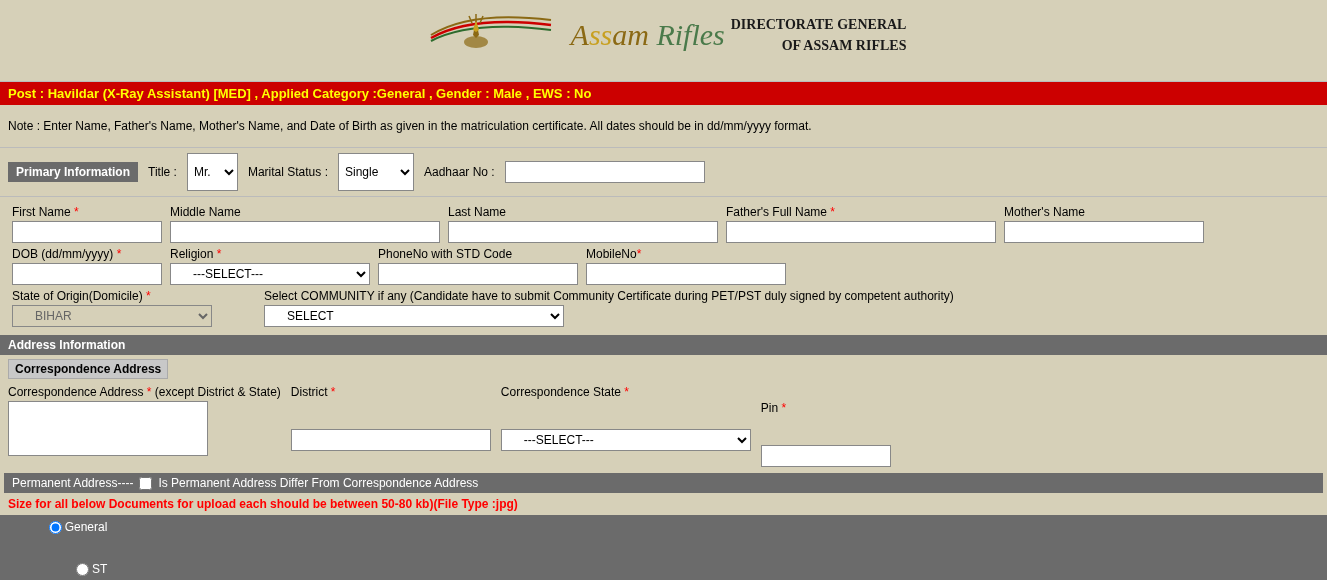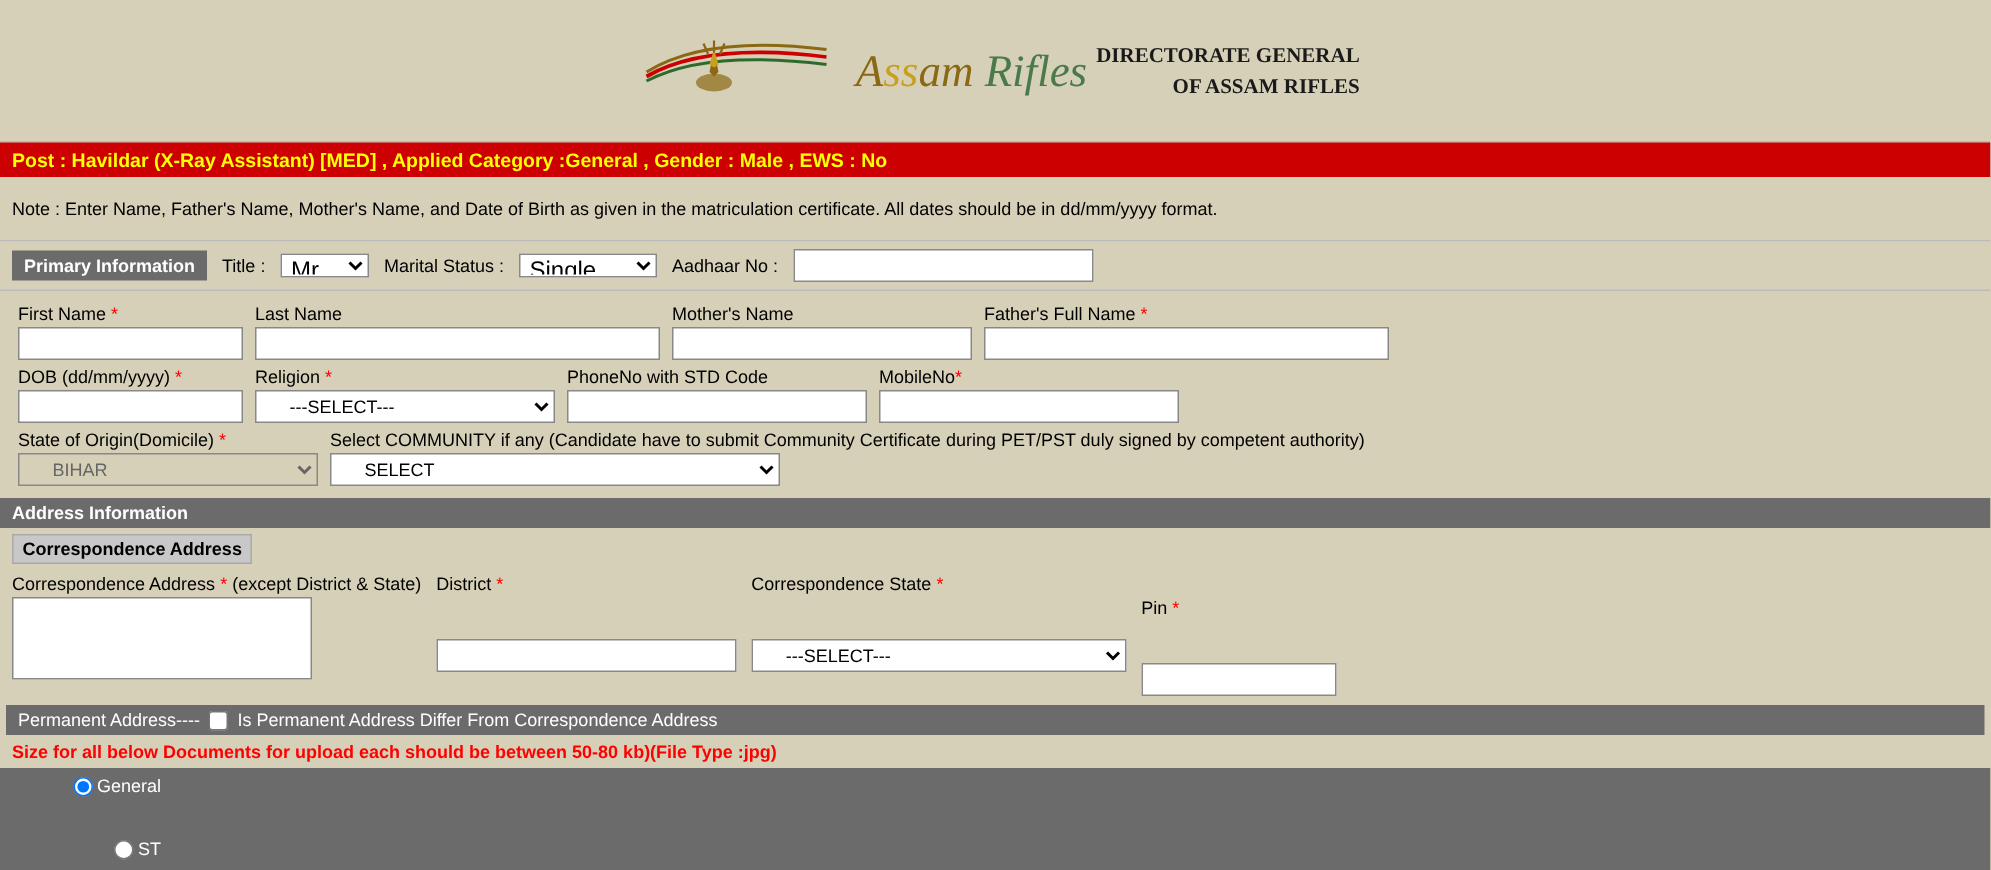--- a/index.html
+++ b/index.html
@@ -7,21 +7,21 @@
       font-family: Arial, sans-serif;
       font-size: 13px;
       background-color: #d6d0b8;
       min-width: 1327px;
     }
 
     
     .header {
       background-color: #d6d0b8;
       text-align: center;
-      padding: 13px 0 8px 0;
+      padding: 0 0 8px 0;
       border-bottom: 1px solid #bbb;
     }
     .header-inner {
       display: inline-flex;
       align-items: center;
       gap: 10px;
     }
     .logo-text {
       font-size: 30px;
       font-style: italic;
@@ -99,25 +99,25 @@
       font-size: 12px;
       font-weight: bold;
       padding: 3px 8px;
     }
     .field-label-inline {
       font-size: 12px;
       color: #000;
       white-space: nowrap;
     }
     select.small-select {
-      font-size: 16px;
+      font-size: 12px;
       padding: 1px 2px;
       border: 1px solid #888;
       background: #fff;
-      height: 16px;
+      height: 38px;
     }
     input.text-input {
       border: 1px solid #888;
       background: #fff;
       height: 22px;
       font-size: 12px;
       padding: 2px 4px;
     }
     input.aadhaar-input {
       width: 200px;
@@ -309,31 +309,35 @@
 <div class="form-area">
 
   <div class="form-row">
     <div class="form-field w-150">
       <label class="field-label">
         <span>First Name</span> <span class="required">*</span>
       </label>
       <input type="text" class="full-input" style="">
     </div>
     <div class="form-field w-270">
+      <label class="field-label">Middle Name</label>
+      <input type="text" class="full-input" style="">
+    </div>
+    <div class="form-field w-270">
       <label class="field-label">Last Name</label>
       <input type="text" class="full-input" style="">
     </div>
+    <div class="form-field w-270">
+      <label class="field-label">
+        <span>Father's Full Name</span> <span class="required">*</span>
+      </label>
+      <input type="text" class="full-input" style="">
+    </div>
     <div class="form-field w-200">
       <label class="field-label">Mother's Name</label>
-      <input type="text" class="full-input" style="">
-    </div>
-    <div class="form-field w-270">
-      <label class="field-label">
-        <span>Father's Full Name</span> <span class="required">*</span>
-      </label>
       <input type="text" class="full-input" style="">
     </div>
   </div>
 
   <div class="form-row">
     <div class="form-field w-150">
       <label class="field-label">
         <span>DOB (dd/mm/yyyy)</span> <span class="required">*</span>
       </label>
       <input type="text" class="full-input" style="">
@@ -367,21 +371,21 @@
 
   <div class="form-row">
     <div class="form-field w-200">
       <label class="field-label">
         <span>State of Origin(Domicile)</span> <span class="required">*</span>
       </label>
       <select class="dropdown" style="background:#d6d0b8; color:#666;">
         <option>BIHAR</option>
       </select>
     </div>
-    <div class="form-field" style="flex:1;">
+    <div class="form-field" style="flex:1;margin-left:44px;">
       <label class="field-label">Select COMMUNITY if any (Candidate have to submit Community Certificate during PET/PST duly signed by competent authority)</label>
       <select class="dropdown" style="width:300px;">
         <option>SELECT</option>
         <option>General</option>
         <option>OBC</option>
         <option>SC</option>
         <option>ST</option>
       </select>
     </div>
   </div>

